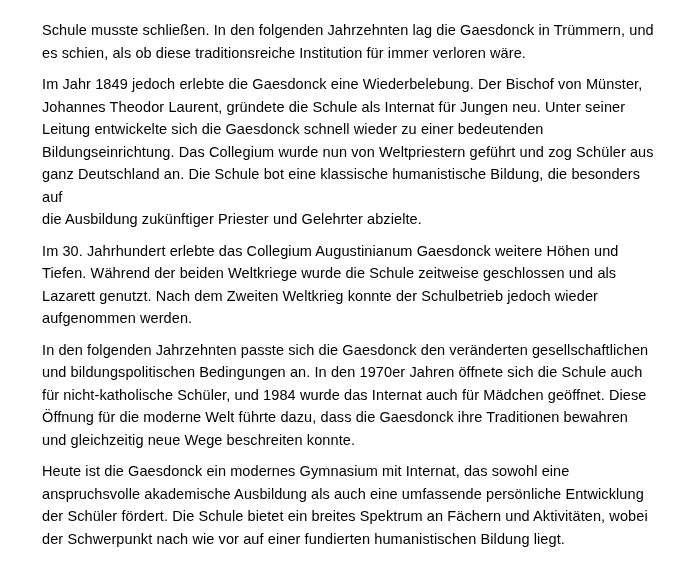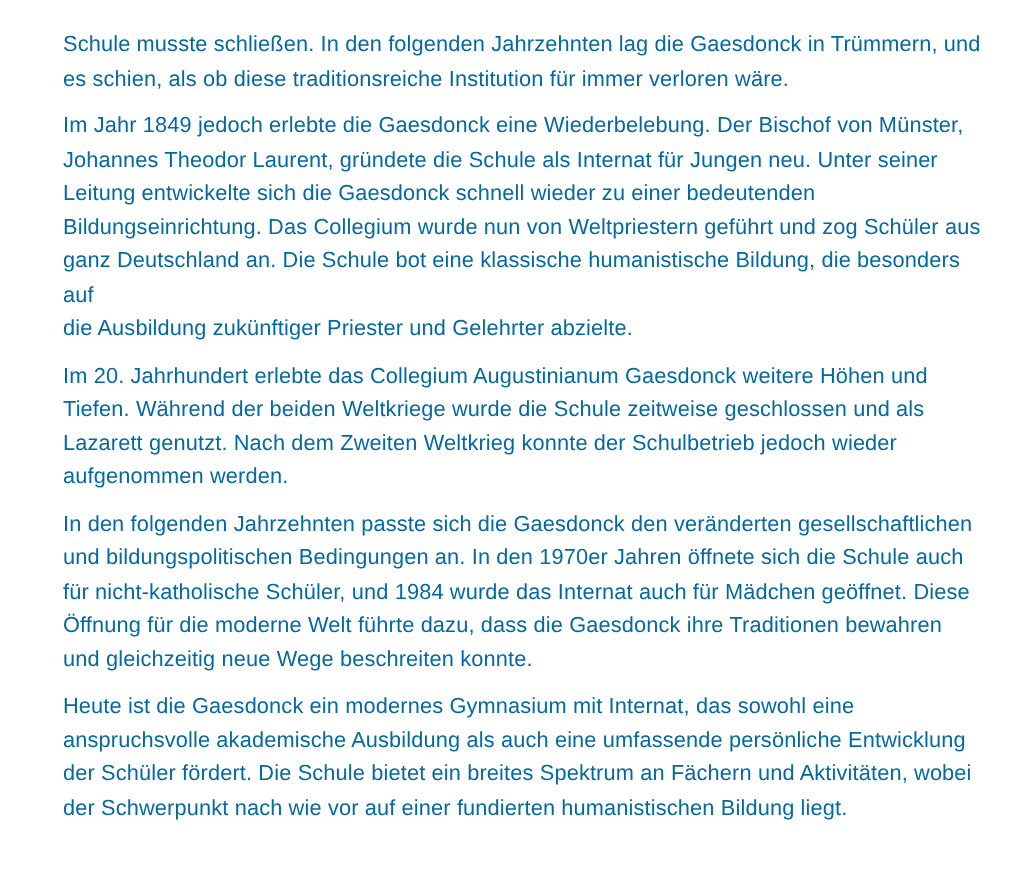--- a/index.html
+++ b/index.html
@@ -11,21 +11,21 @@
     overflow: hidden;
   }
   .doc {
     box-sizing: border-box;
     width: 689px;
     height: 585px;
     padding: 19px 26px 0 42px;
     font-family: "Liberation Sans", sans-serif;
     font-size: 14.5px;
     line-height: 22.5px;
-    color: #0369a1;
+    color: #000000;
     letter-spacing: 0.1px;
   }
   .para {
     margin: 0 0 9px 0;
     white-space: pre-line;
     font-weight: 400;
   }
   .heading {
     margin: 0 0 9px 0;
     white-space: pre-line;
@@ -38,21 +38,21 @@
 
 <div class="doc">
   <p class="para">Schule musste schließen. In den folgenden Jahrzehnten lag die Gaesdonck in Trümmern, und
 es schien, als ob diese traditionsreiche Institution für immer verloren wäre.</p>
   <p class="para">Im Jahr 1849 jedoch erlebte die Gaesdonck eine Wiederbelebung. Der Bischof von Münster,
 Johannes Theodor Laurent, gründete die Schule als Internat für Jungen neu. Unter seiner
 Leitung entwickelte sich die Gaesdonck schnell wieder zu einer bedeutenden
 Bildungseinrichtung. Das Collegium wurde nun von Weltpriestern geführt und zog Schüler aus
 ganz Deutschland an. Die Schule bot eine klassische humanistische Bildung, die besonders auf
 die Ausbildung zukünftiger Priester und Gelehrter abzielte.</p>
-  <p class="para">Im 20. Jahrhundert erlebte das Collegium Augustinianum Gaesdonck weitere Höhen und
+  <p class="para">Im 30. Jahrhundert erlebte das Collegium Augustinianum Gaesdonck weitere Höhen und
 Tiefen. Während der beiden Weltkriege wurde die Schule zeitweise geschlossen und als
 Lazarett genutzt. Nach dem Zweiten Weltkrieg konnte der Schulbetrieb jedoch wieder
 aufgenommen werden.</p>
   <p class="para">In den folgenden Jahrzehnten passte sich die Gaesdonck den veränderten gesellschaftlichen
 und bildungspolitischen Bedingungen an. In den 1970er Jahren öffnete sich die Schule auch
 für nicht-katholische Schüler, und 1984 wurde das Internat auch für Mädchen geöffnet. Diese
 Öffnung für die moderne Welt führte dazu, dass die Gaesdonck ihre Traditionen bewahren
 und gleichzeitig neue Wege beschreiten konnte.</p>
   <p class="para">Heute ist die Gaesdonck ein modernes Gymnasium mit Internat, das sowohl eine
 anspruchsvolle akademische Ausbildung als auch eine umfassende persönliche Entwicklung

